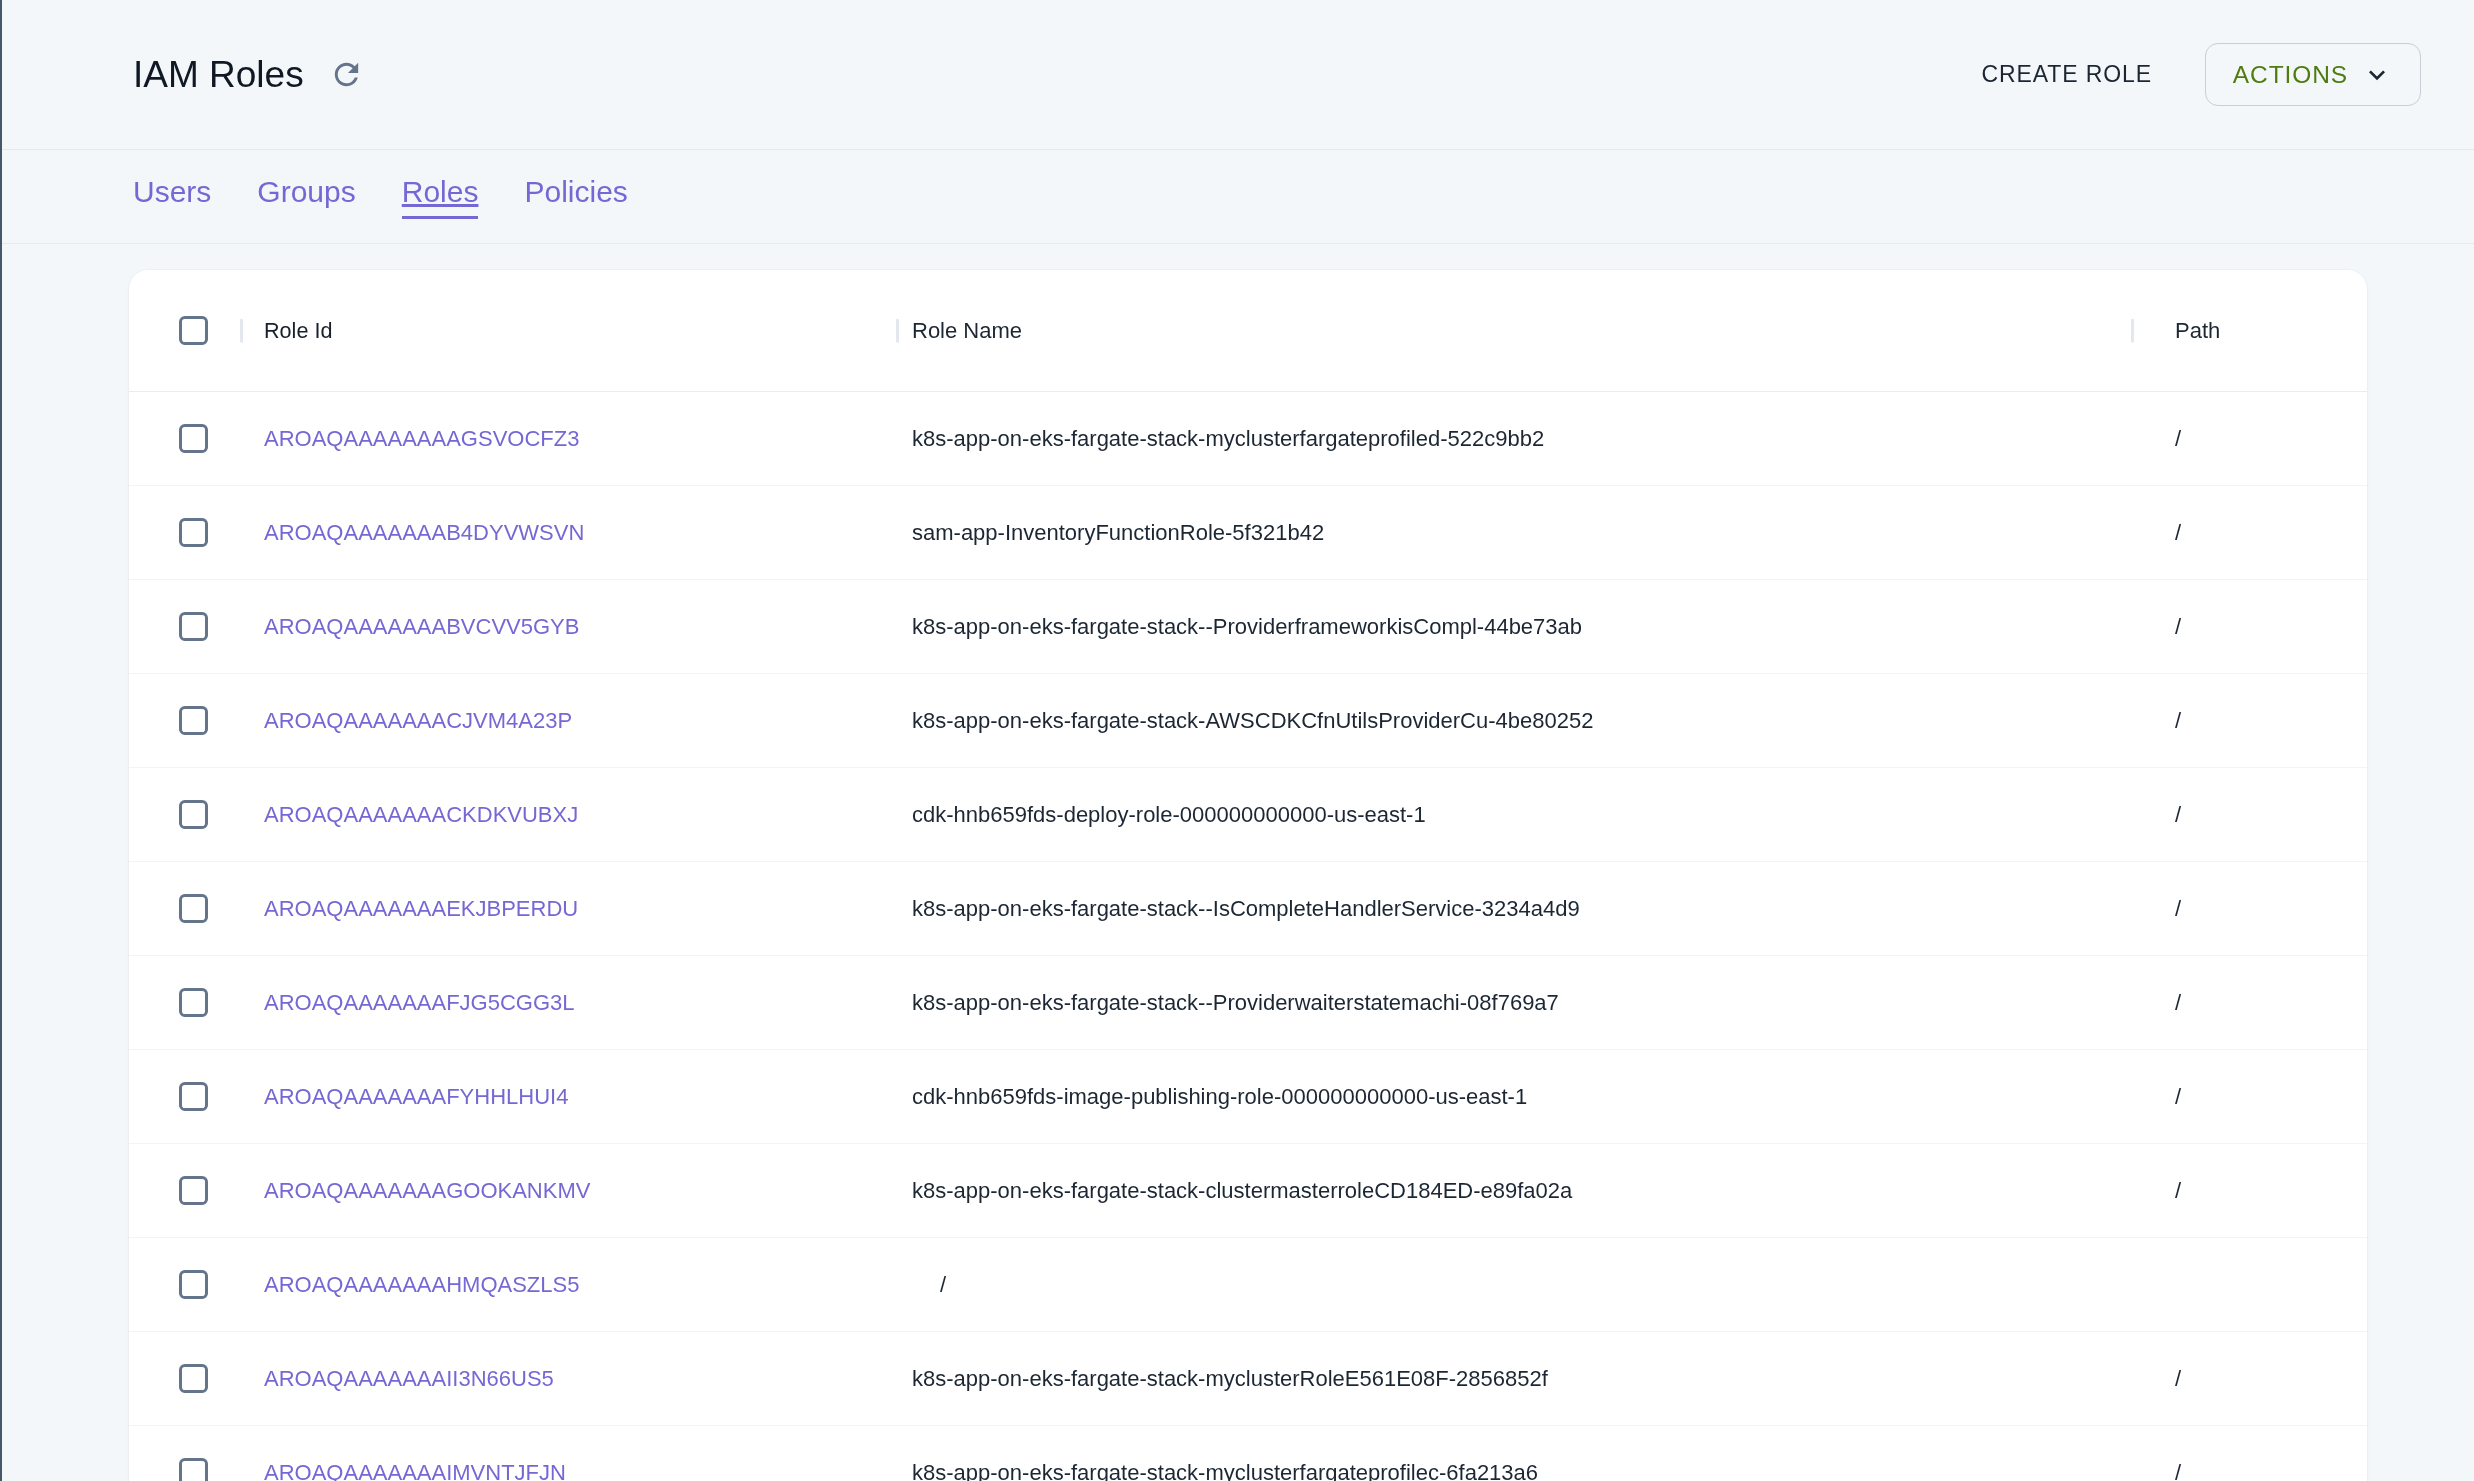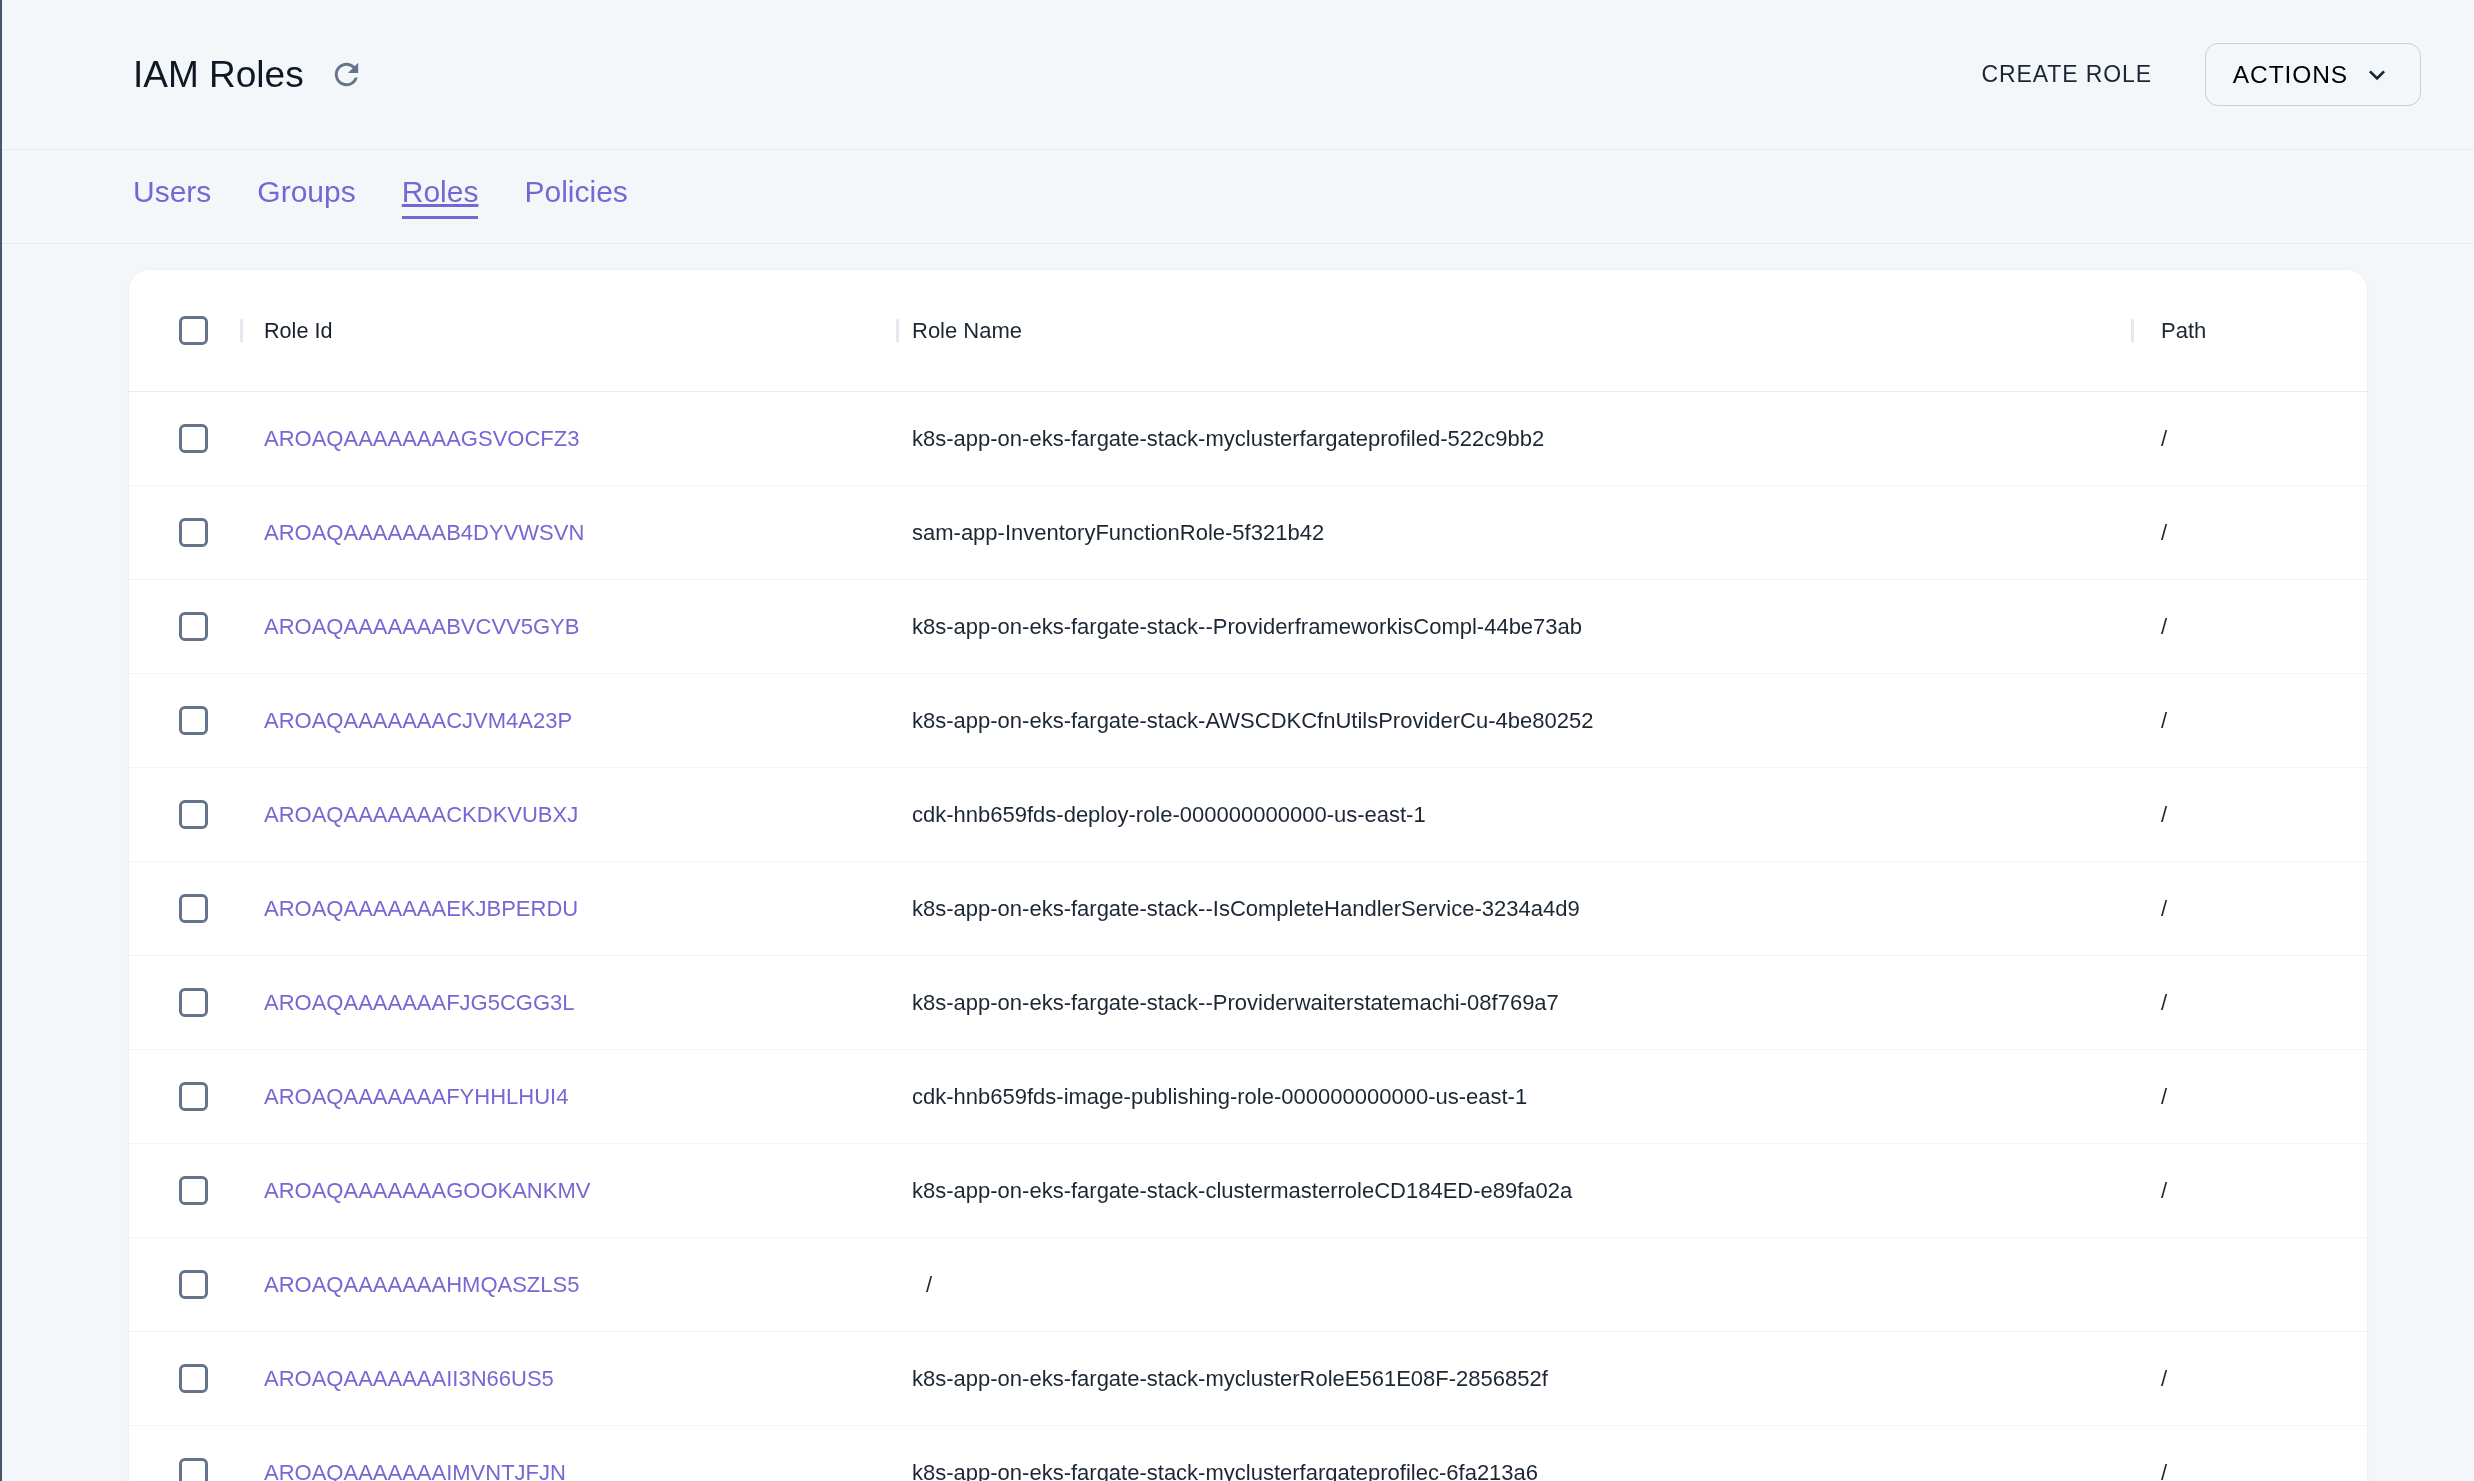--- a/index.html
+++ b/index.html
@@ -46,21 +46,21 @@
   }
   .text-btn{
     background:none;border:none;cursor:pointer;
     font-family:"Liberation Sans", sans-serif;
     font-size:23px;font-weight:500;letter-spacing:0.9px;color:#1b2533;
     text-transform:uppercase;padding:10px 2.9px;
   }
   .outlined-btn{
     background:none;cursor:pointer;
     font-family:"Liberation Sans", sans-serif;
-    font-size:24.5px;font-weight:500;letter-spacing:0.9px;color:#000000;
+    font-size:24.5px;font-weight:500;letter-spacing:0.9px;color:#4d7c0f;
     text-transform:uppercase;
     border:1.4px solid #c6ced8;border-radius:13px;
     height:63px;padding:0 27px;
     display:flex;align-items:center;gap:13px;
   }
   .outlined-btn svg{width:32px;height:32px;fill:#1b2533;}
   
   .tabs-bar{
     height:94px;
     display:flex;align-items:center;gap:46px;
@@ -85,21 +85,21 @@
     display:grid;
     grid-template-columns:111px 656px 1235px 1fr;
     align-items:center;
   }
   .thead{height:122px;border-bottom:1.4px solid var(--head-border);}
   .trow{height:94px;border-bottom:1.4px solid var(--row-border);}
   .cell{position:relative;display:flex;align-items:center;overflow:hidden;white-space:nowrap;}
   .col-check{padding-left:50px;}
   .col-id{padding-left:24px;}
   .col-name{padding-left:16px;}
-  .col-path{padding-left:30px;}
+  .col-path{padding-left:44px;}
   .th{
     font-size:21.6px;font-weight:500;color:#17202c;
   }
   .th::before{
     content:"";position:absolute;left:0;top:50%;transform:translateY(-50%);
     width:2.9px;height:24.5px;background:#e3e8ee;border-radius:1.4px;
   }
   .checkbox{
     width:29px;height:29px;flex:0 0 29px;
     border:3.6px solid var(--checkbox);border-radius:5.8px;

